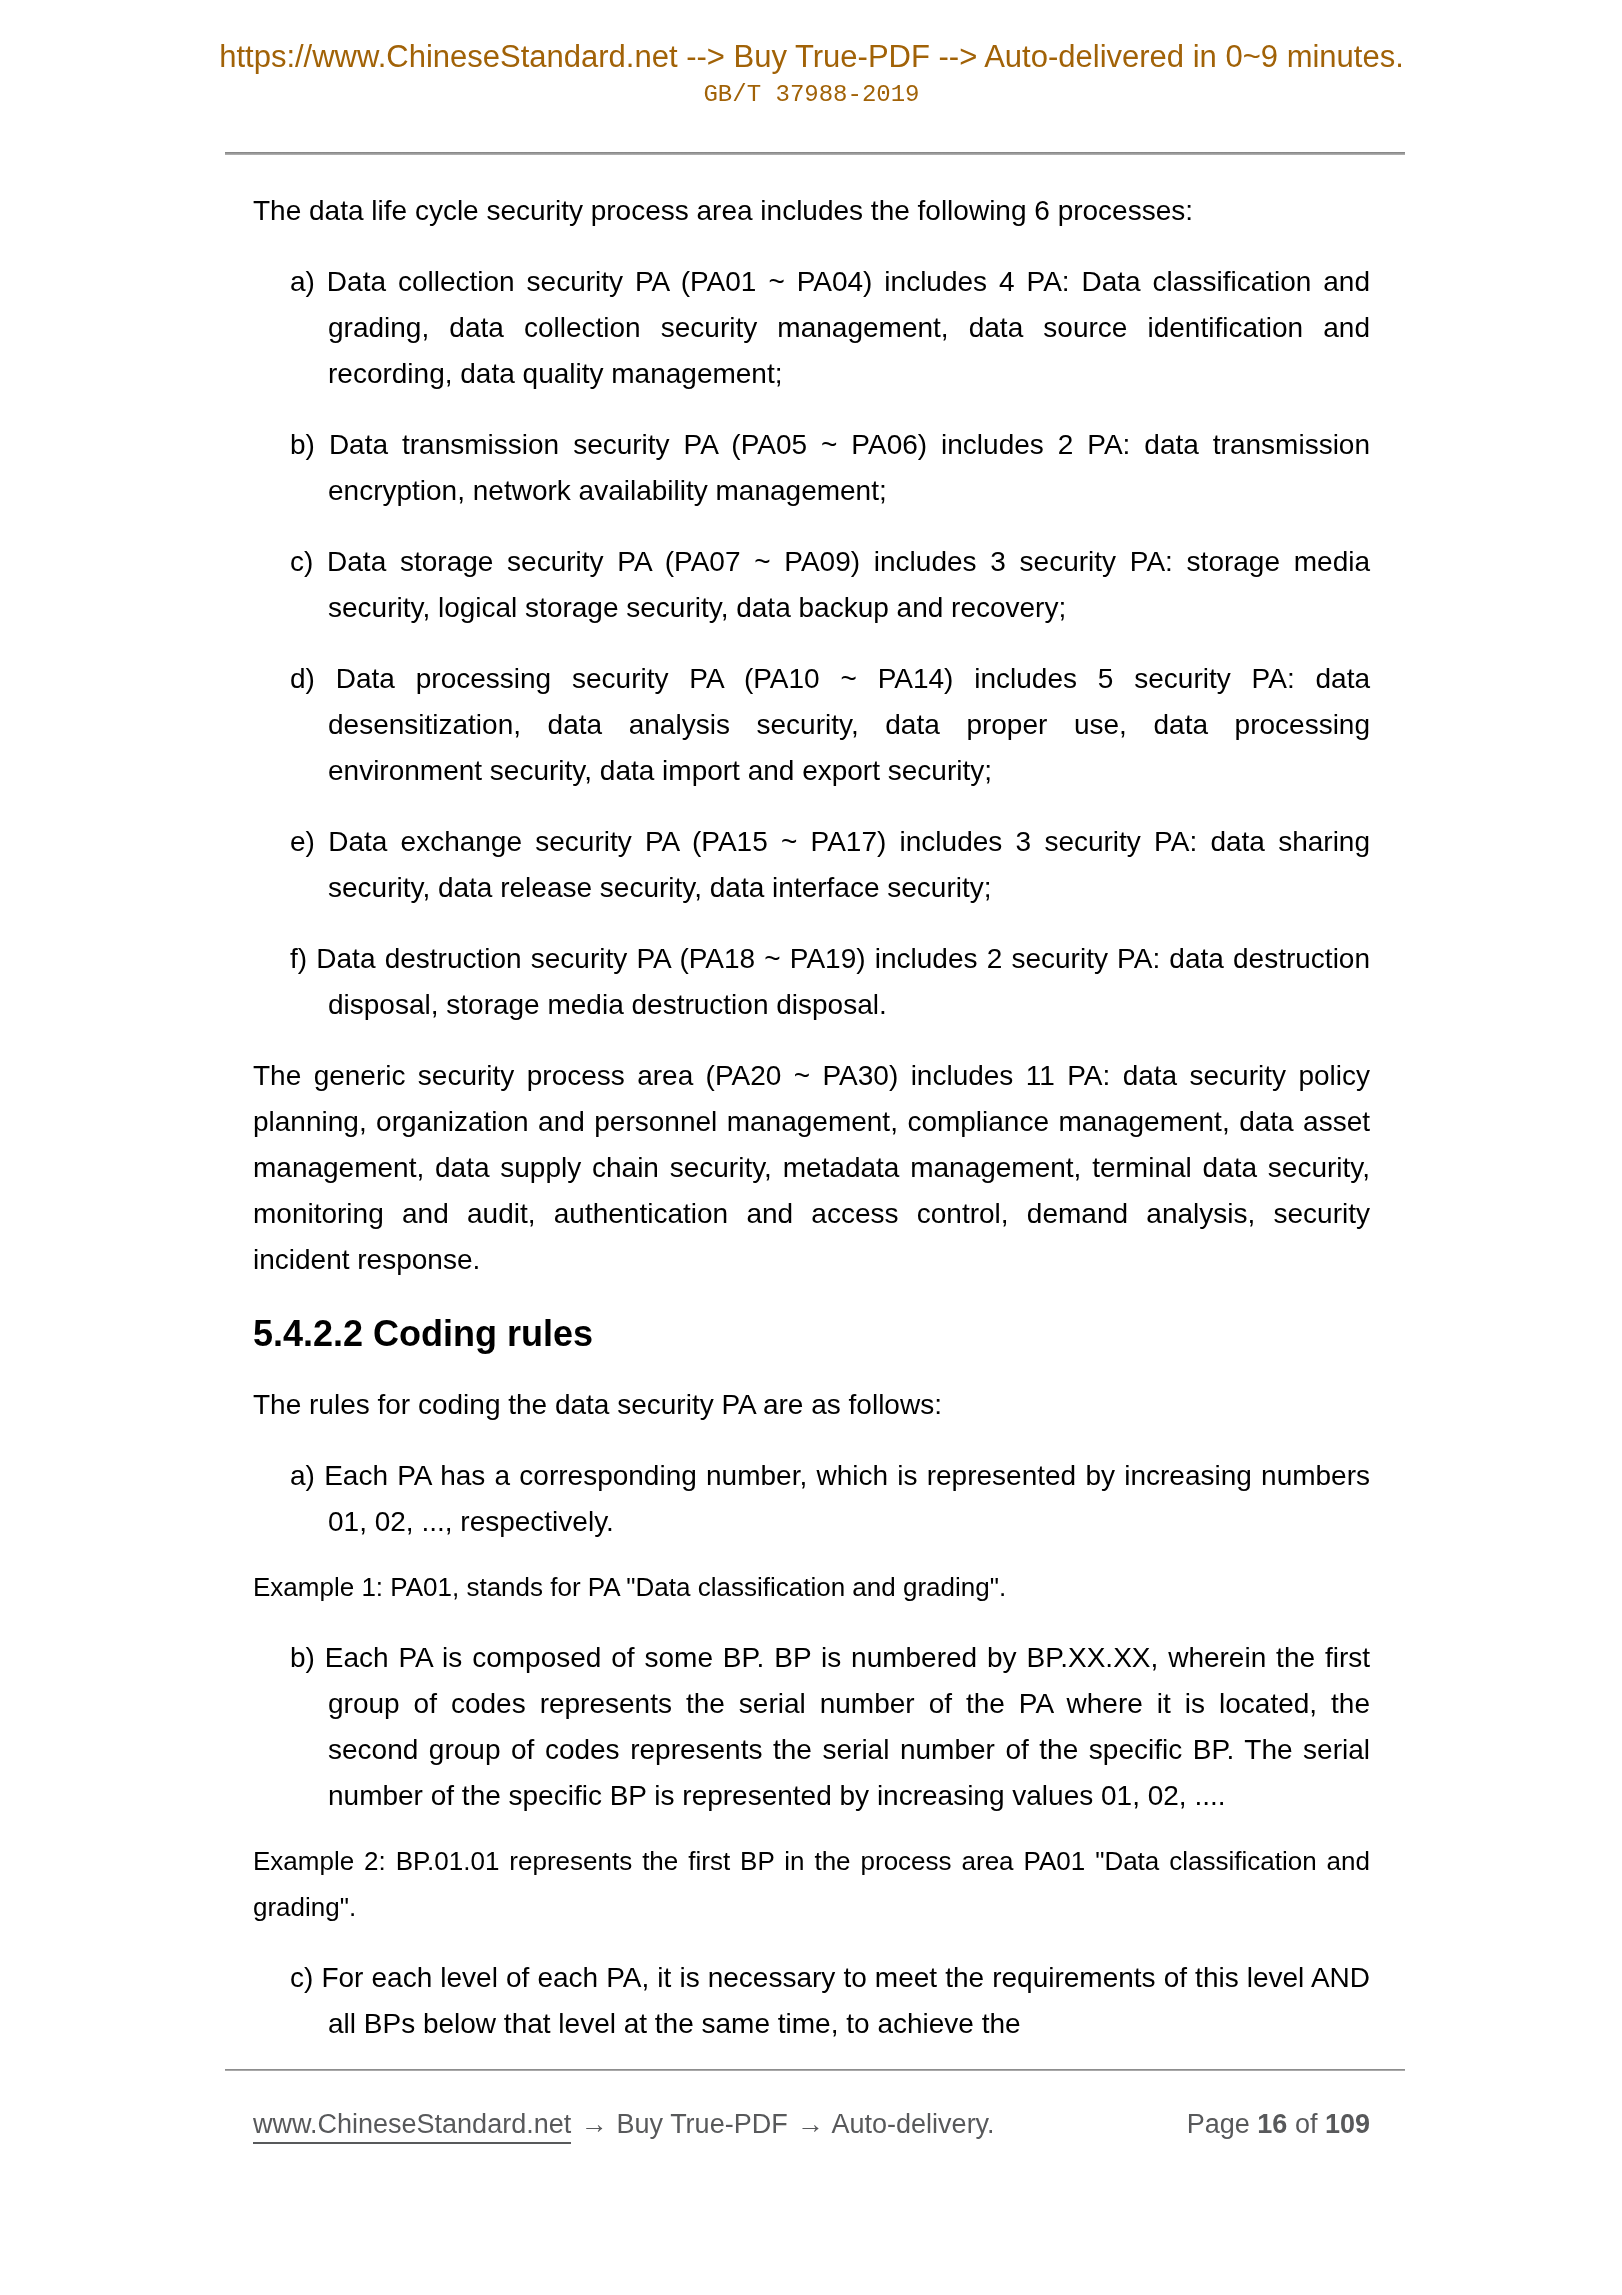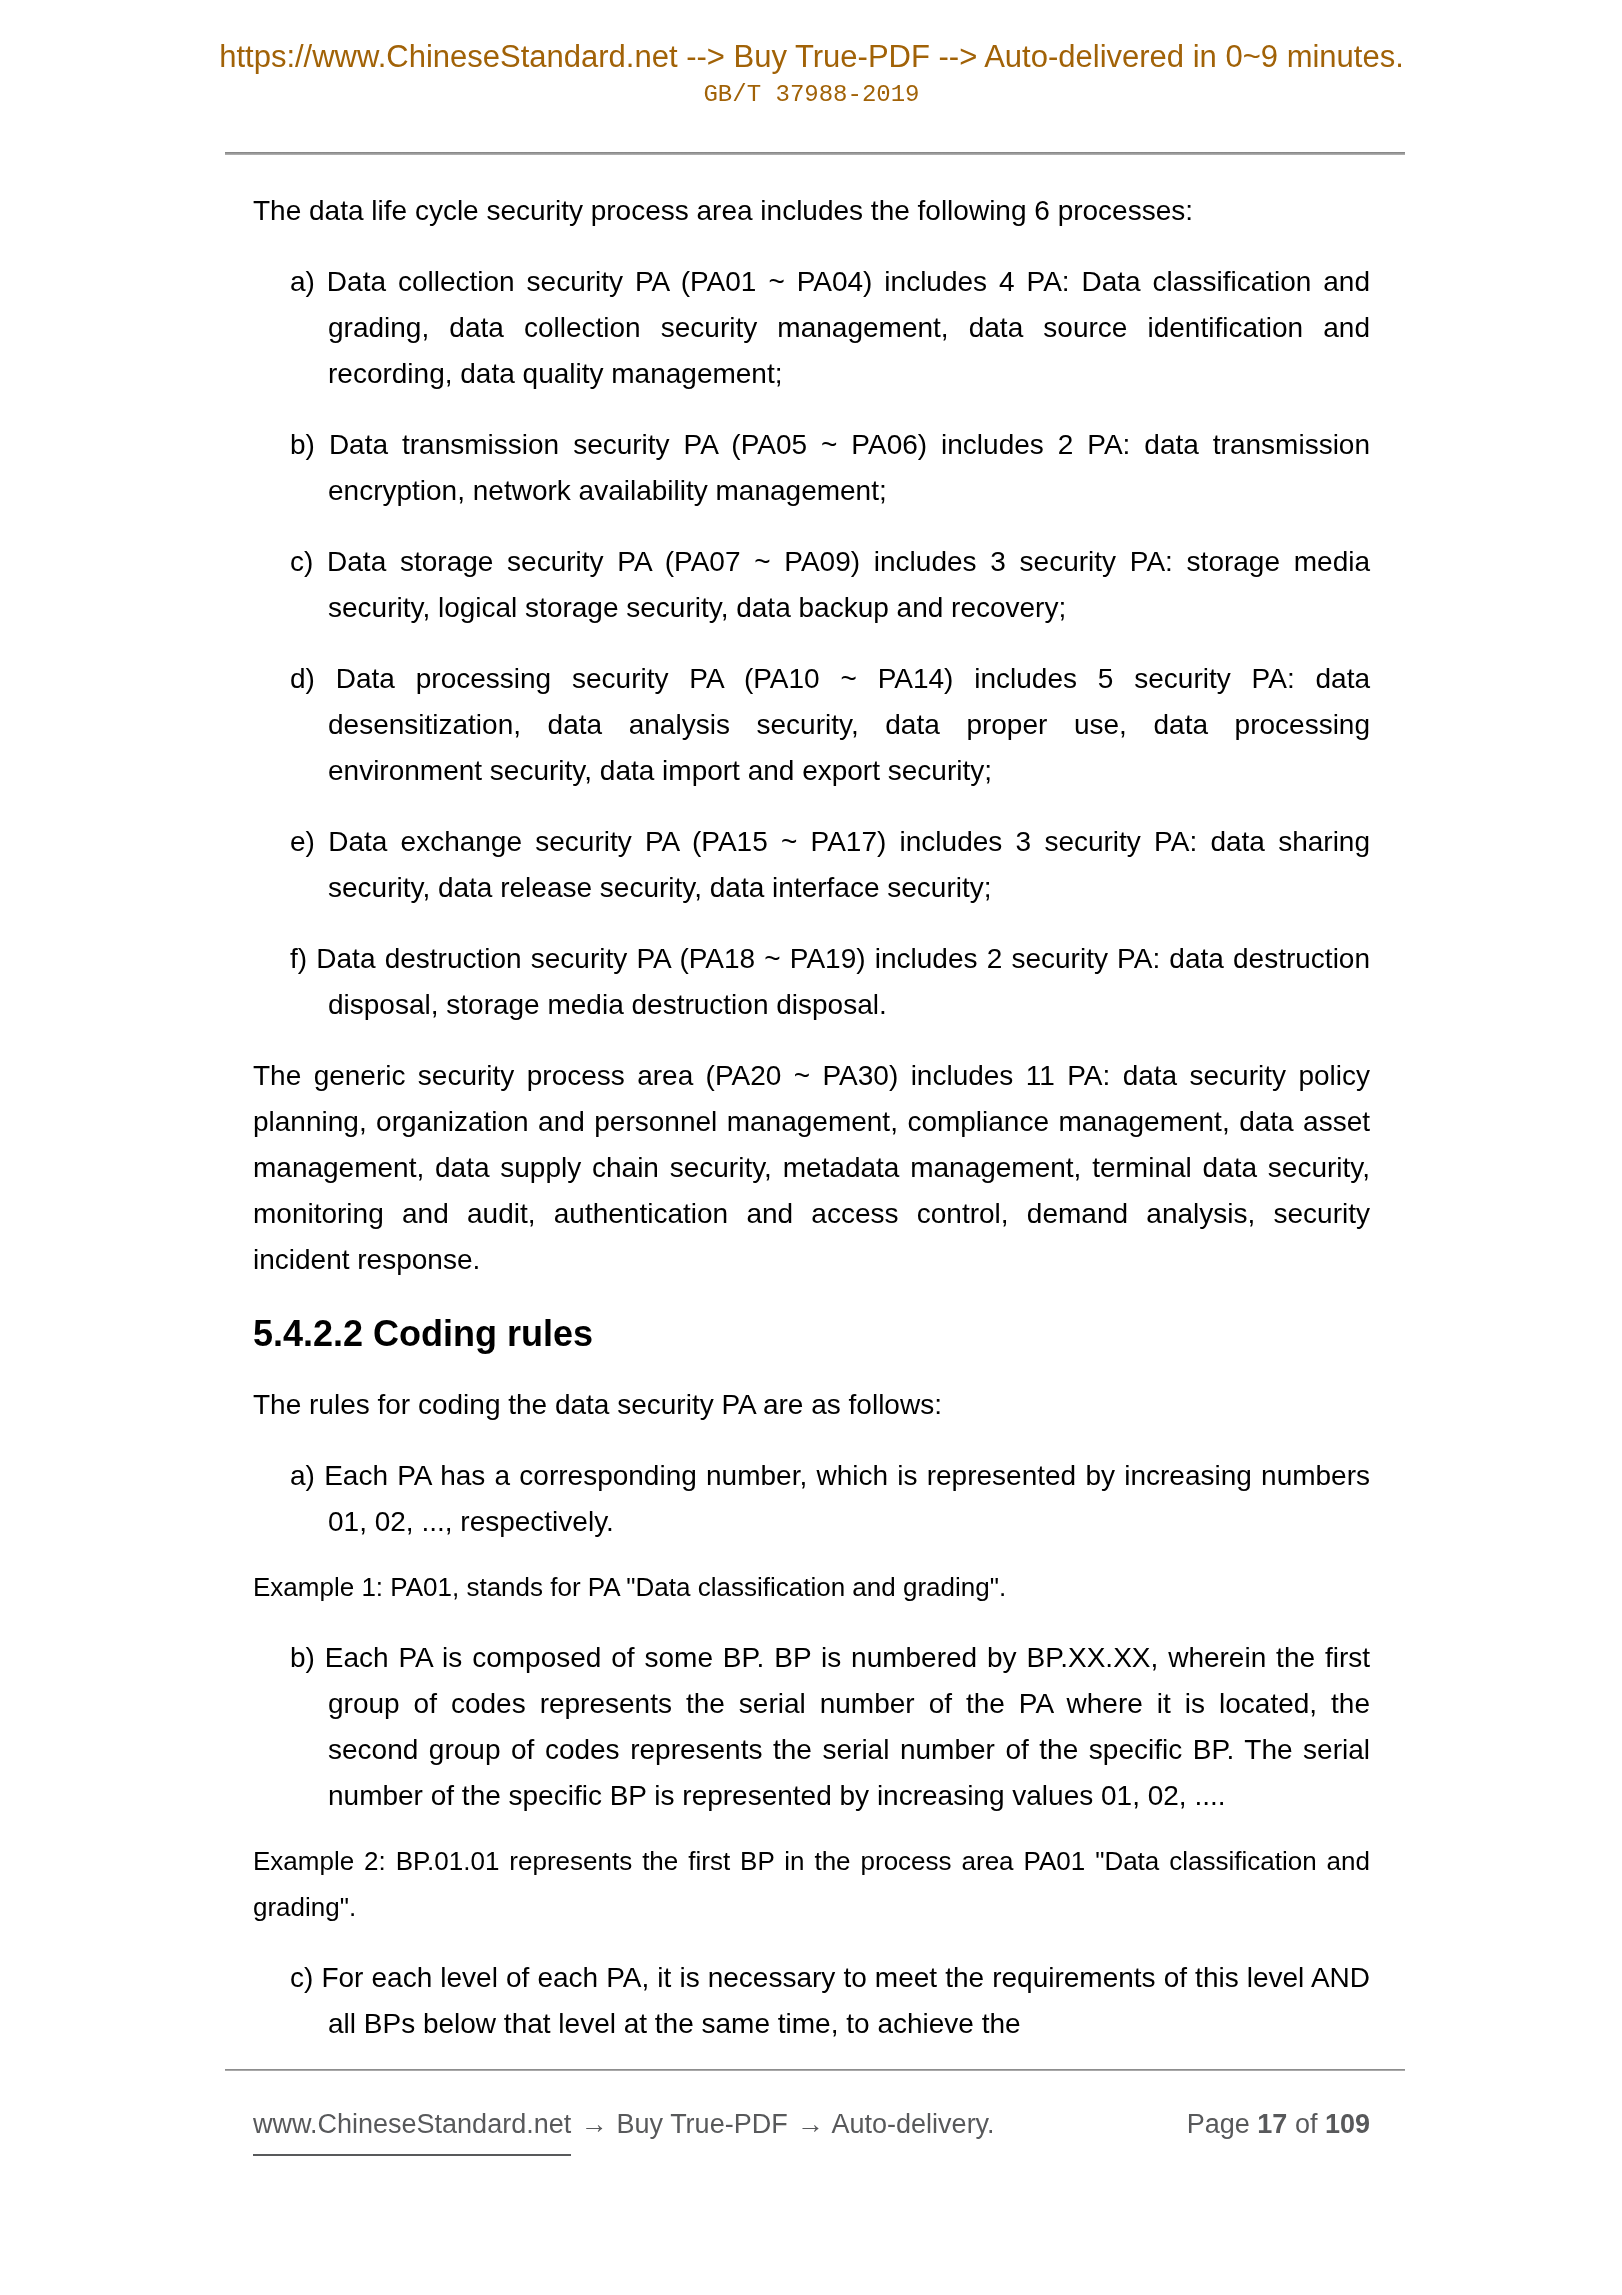--- a/index.html
+++ b/index.html
@@ -49,21 +49,21 @@
     display: flex;
     justify-content: space-between;
     align-items: baseline;
     color: #58595b;
     font-size: 27px;
   }
   .footer-link {
     text-decoration: none;
     color: #58595b;
     border-bottom: 2.5px solid #58595b;
-    padding-bottom: 15px;
+    padding-bottom: 3px;
     cursor: pointer;
   }
   .footer b { font-weight: bold; }
   .farrow { padding: 0 1.7px; }
 </style>
 </head>
 <body>
 
 <div class="page">
 
@@ -113,20 +113,20 @@
   <div class="footer">
     <div class="footer-left">
       <span class="footer-link">www.ChineseStandard.net</span>
       <span class="farrow">→</span>
       <span>Buy True-PDF</span>
       <span class="farrow">→</span>
       <span>Auto-delivery.</span>
     </div>
     <div class="footer-right">
       <span>Page</span>
-      <b>17</b>
+      <b>16</b>
       <span>of</span>
       <b>109</b>
     </div>
   </div>
 
 </div>
 
 
 </body></html>

